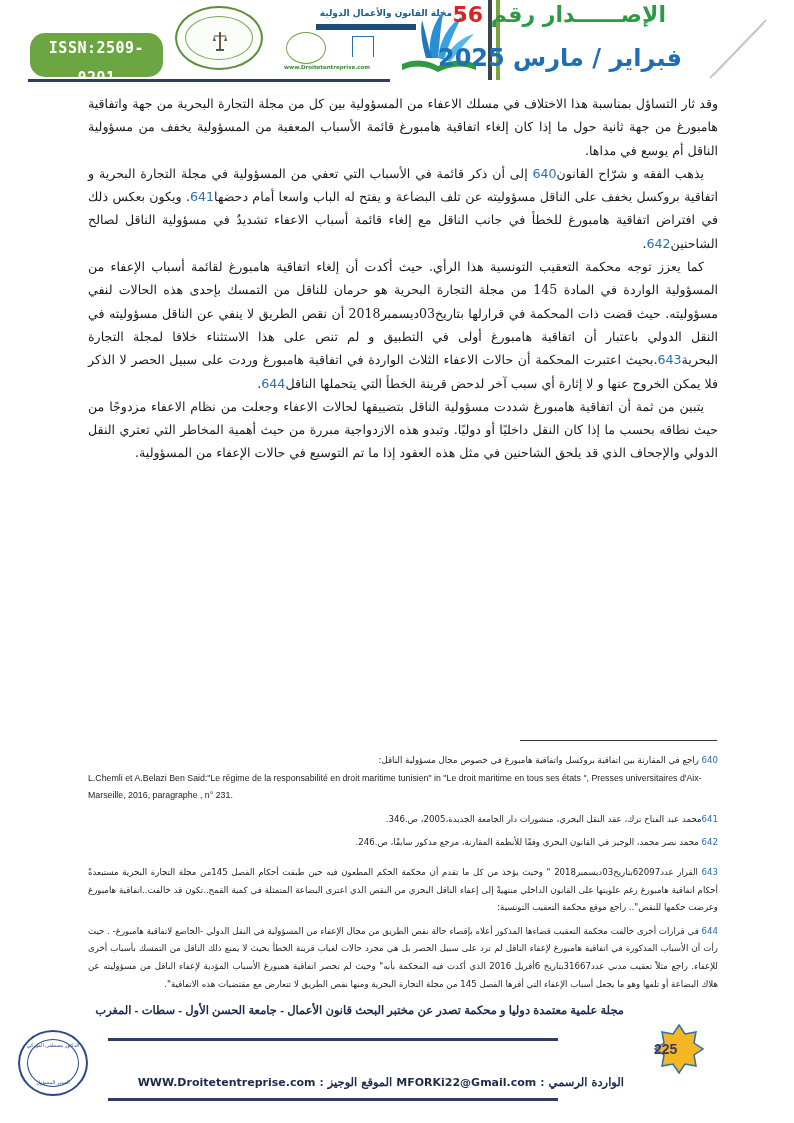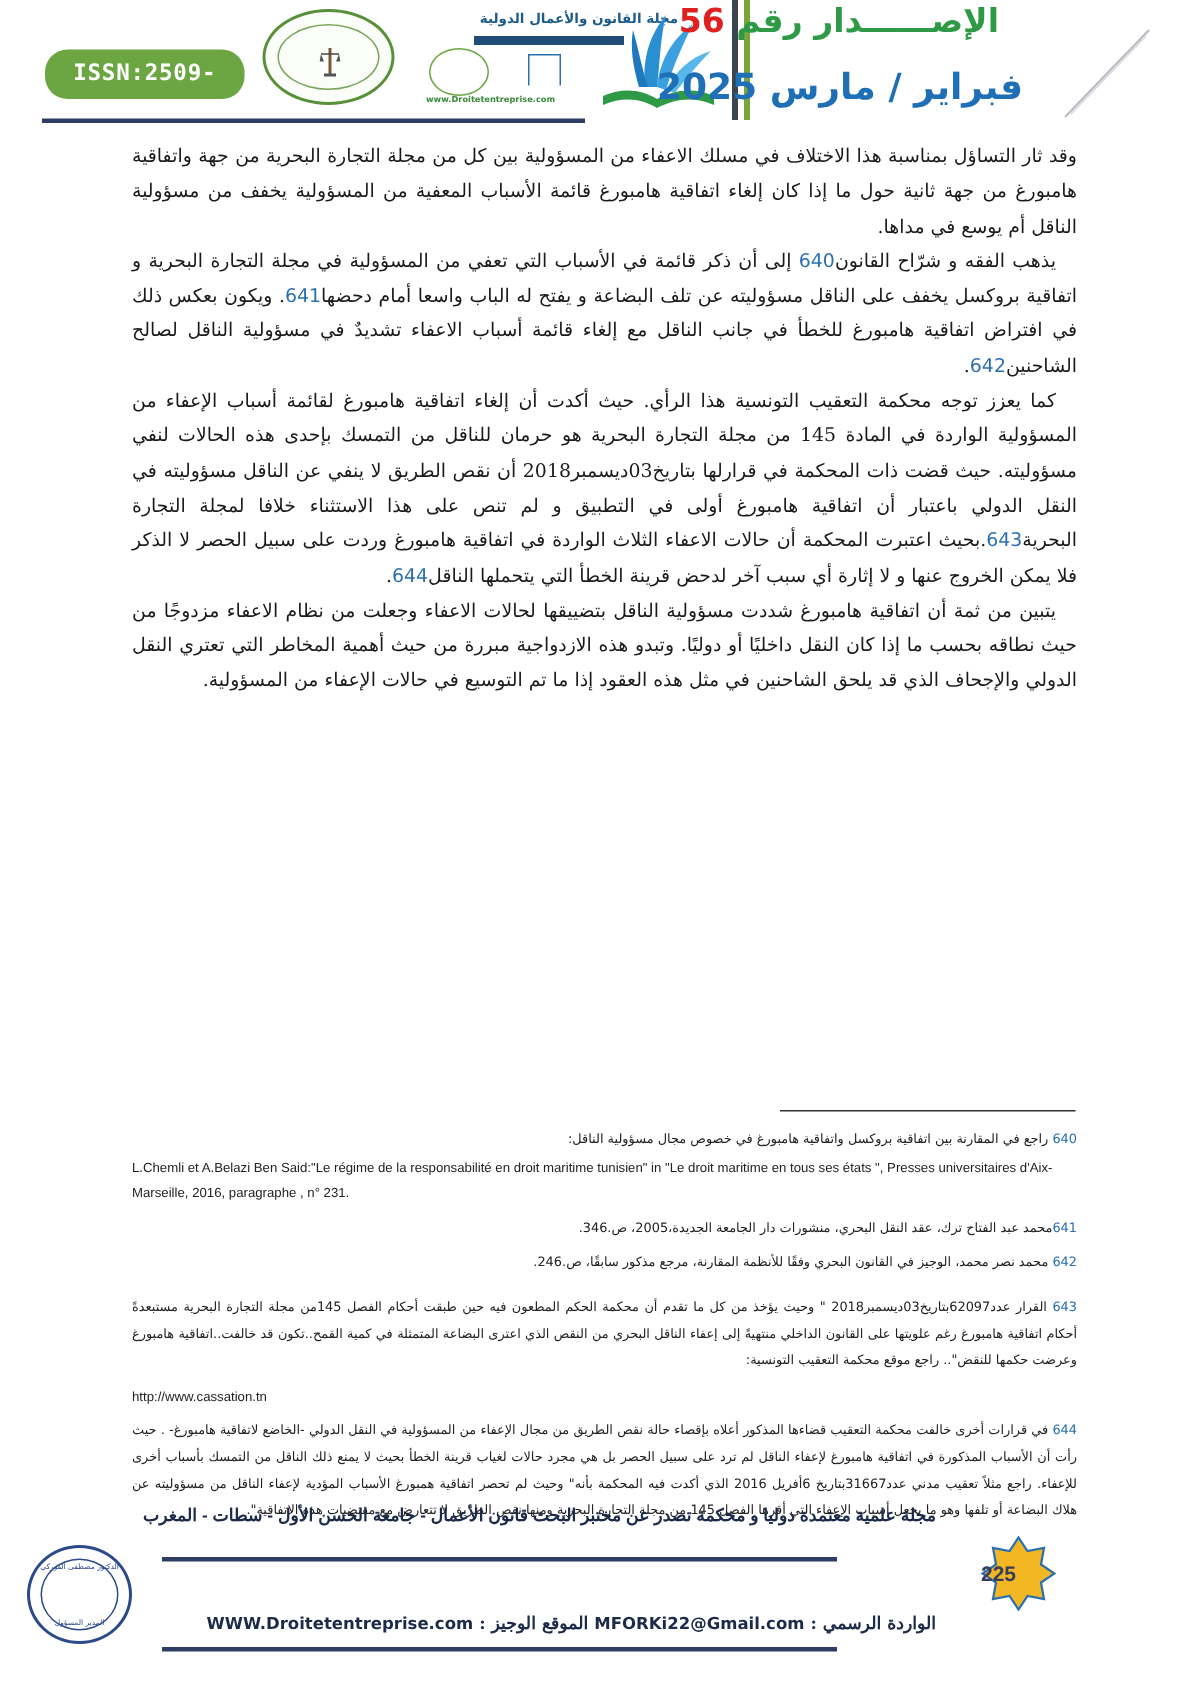--- a/index.html
+++ b/index.html
@@ -1,20 +1,20 @@
 <!DOCTYPE html>
 <html><head>
 <meta charset="utf-8">
 <style>
   html, body { margin:0; padding:0; background:#ffffff; }
   body { width:794px; height:1123px; position:relative; overflow:hidden; font-family:"DejaVu Sans", sans-serif; color:#1a1a1a; }
 
   
   .hdr { position:absolute; left:0; top:0; width:794px; height:80px; }
-  .issn { position:absolute; left:30px; top:33px; width:133px; height:33px; background:#6ca642; border-radius:15px; color:#fff; font-family:"DejaVu Sans Mono", monospace; font-weight:bold; font-size:15px; line-height:30px; text-align:center; letter-spacing:0.5px; }
+  .issn { position:absolute; left:30px; top:33px; width:133px; height:44px; background:#6ca642; border-radius:15px; color:#fff; font-family:"DejaVu Sans Mono", monospace; font-weight:bold; font-size:15px; line-height:30px; text-align:center; letter-spacing:0.5px; }
   .lab-seal { position:absolute; left:175px; top:6px; width:88px; height:64px; border-radius:50%; border:2px solid #5a8f3a; box-sizing:border-box; background:#fbfdf8; }
   .lab-seal .ring { position:absolute; left:8px; top:8px; right:8px; bottom:8px; border:1px solid #7aa65a; border-radius:50%; }
   .lab-seal .scale { position:absolute; left:36px; top:22px; width:14px; height:22px; }
   .journal-logo { position:absolute; left:282px; top:6px; width:200px; height:64px; }
   .journal-logo .jt { position:absolute; right:30px; top:2px; font-size:9px; color:#1d5c8a; font-weight:bold; direction:rtl; white-space:nowrap; }
   .journal-logo .bar { position:absolute; left:34px; top:18px; width:100px; height:6px; background:#1f4d78; }
   .journal-logo .mini-seal { position:absolute; left:4px; top:26px; width:40px; height:32px; border-radius:50%; border:1.5px solid #6ca642; box-sizing:border-box; }
   .journal-logo .univ { position:absolute; left:70px; top:30px; width:20px; height:20px; border:1.5px solid #2a6fb0; border-bottom:none; }
   .journal-logo .web { position:absolute; left:2px; top:58px; font-size:5.5px; color:#3a8a3a; font-weight:bold; white-space:nowrap; }
   .book { position:absolute; left:400px; top:8px; width:78px; height:66px; }
@@ -117,21 +117,20 @@
     <div class="ltr">L.Chemli et A.Belazi Ben Said:"Le régime  de la responsabilité  en droit maritime tunisien"  in "Le droit maritime en tous ses états ", Presses universitaires d'Aix-Marseille, 2016, paragraphe , n° 231.</div>
   </div>
   <div class="fn">
     <span class="fnnum">641</span><span>محمد عبد الفتاح ترك، عقد النقل البحري، منشورات دار الجامعة الجديدة،2005، ص.346.</span>
   </div>
   <div class="fn" style="margin-bottom:12px">
     <span class="fnnum">642</span><span> محمد نصر محمد، الوجيز في القانون البحري وفقًا للأنظمة المقارنة، مرجع مذكور سابقًا، ص.246.</span>
   </div>
   <div class="fn">
     <span class="fnnum">643</span><span> القرار عدد62097بتاريخ03ديسمبر2018 " وحيث يؤخذ من كل ما تقدم أن محكمة الحكم المطعون فيه حين طبقت أحكام الفصل 145من مجلة التجارة البحرية مستبعدةً أحكام اتفاقية هامبورغ رغم علويتها على القانون الداخلي منتهيةً إلى إعفاء الناقل البحري من النقص الذي اعترى البضاعة المتمثلة في كمية القمح..تكون قد خالفت..اتفاقية هامبورغ وعرضت حكمها للنقض".. راجع موقع محكمة التعقيب التونسية:</span>
-    <div class="ltr" style="margin-top:6px">http://www.cassation.tn</div>
   </div>
   <div class="fn">
     <span class="fnnum">644</span><span> في قرارات أخرى خالفت محكمة التعقيب قضاءها المذكور أعلاه بإقصاء حالة نقص الطريق من مجال الإعفاء من المسؤولية في النقل الدولي -الخاضع لاتفاقية هامبورغ- . حيث رأت أن الأسباب المذكورة في اتفاقية هامبورغ لإعفاء الناقل لم ترد على سبيل الحصر بل هي مجرد حالات لغياب قرينة الخطأ بحيث لا يمنع ذلك الناقل من التمسك بأسباب أخرى للإعفاء. راجع مثلاً تعقيب مدني عدد31667بتاريخ 6أفريل 2016 الذي أكدت فيه المحكمة بأنه" وحيث لم تحصر اتفاقية همبورغ الأسباب المؤدية لإعفاء الناقل من مسؤوليته عن هلاك البضاعة أو تلفها وهو ما يجعل أسباب الإعفاء التي أقرها الفصل 145 من مجلة التجارة البحرية ومنها نقص الطريق لا تتعارض مع مقتضيات هذه الاتفاقية".</span>
   </div>
 </div>
 
 <div class="stamp">
   <div class="inner"></div>
   <div class="t">الدكتور مصطفى الفوركي</div>
   <div class="b">المدير المسؤول</div>

